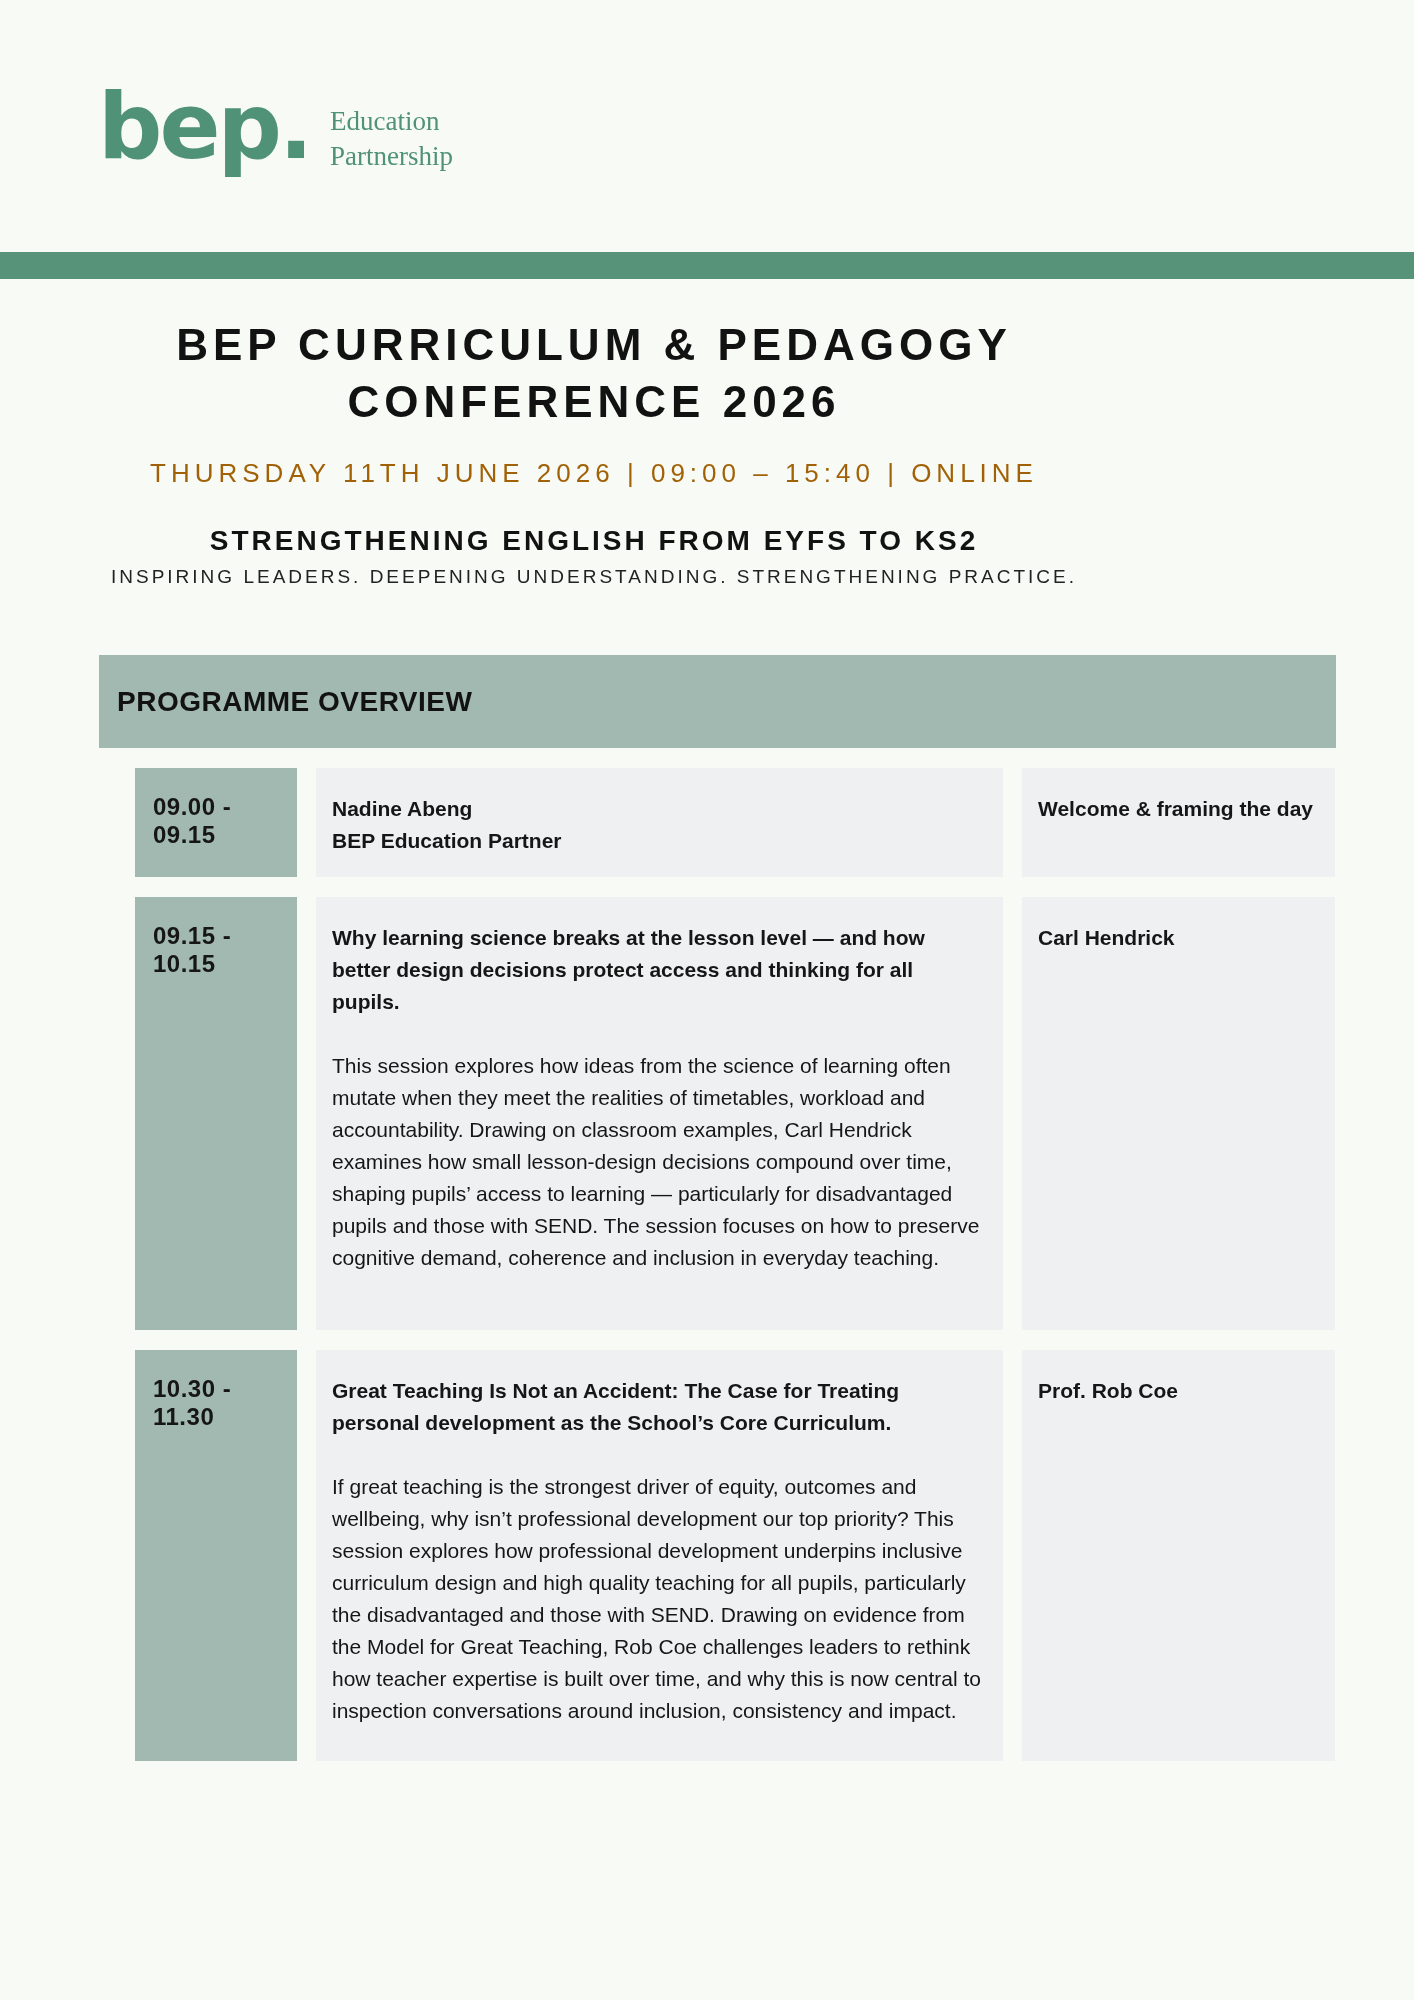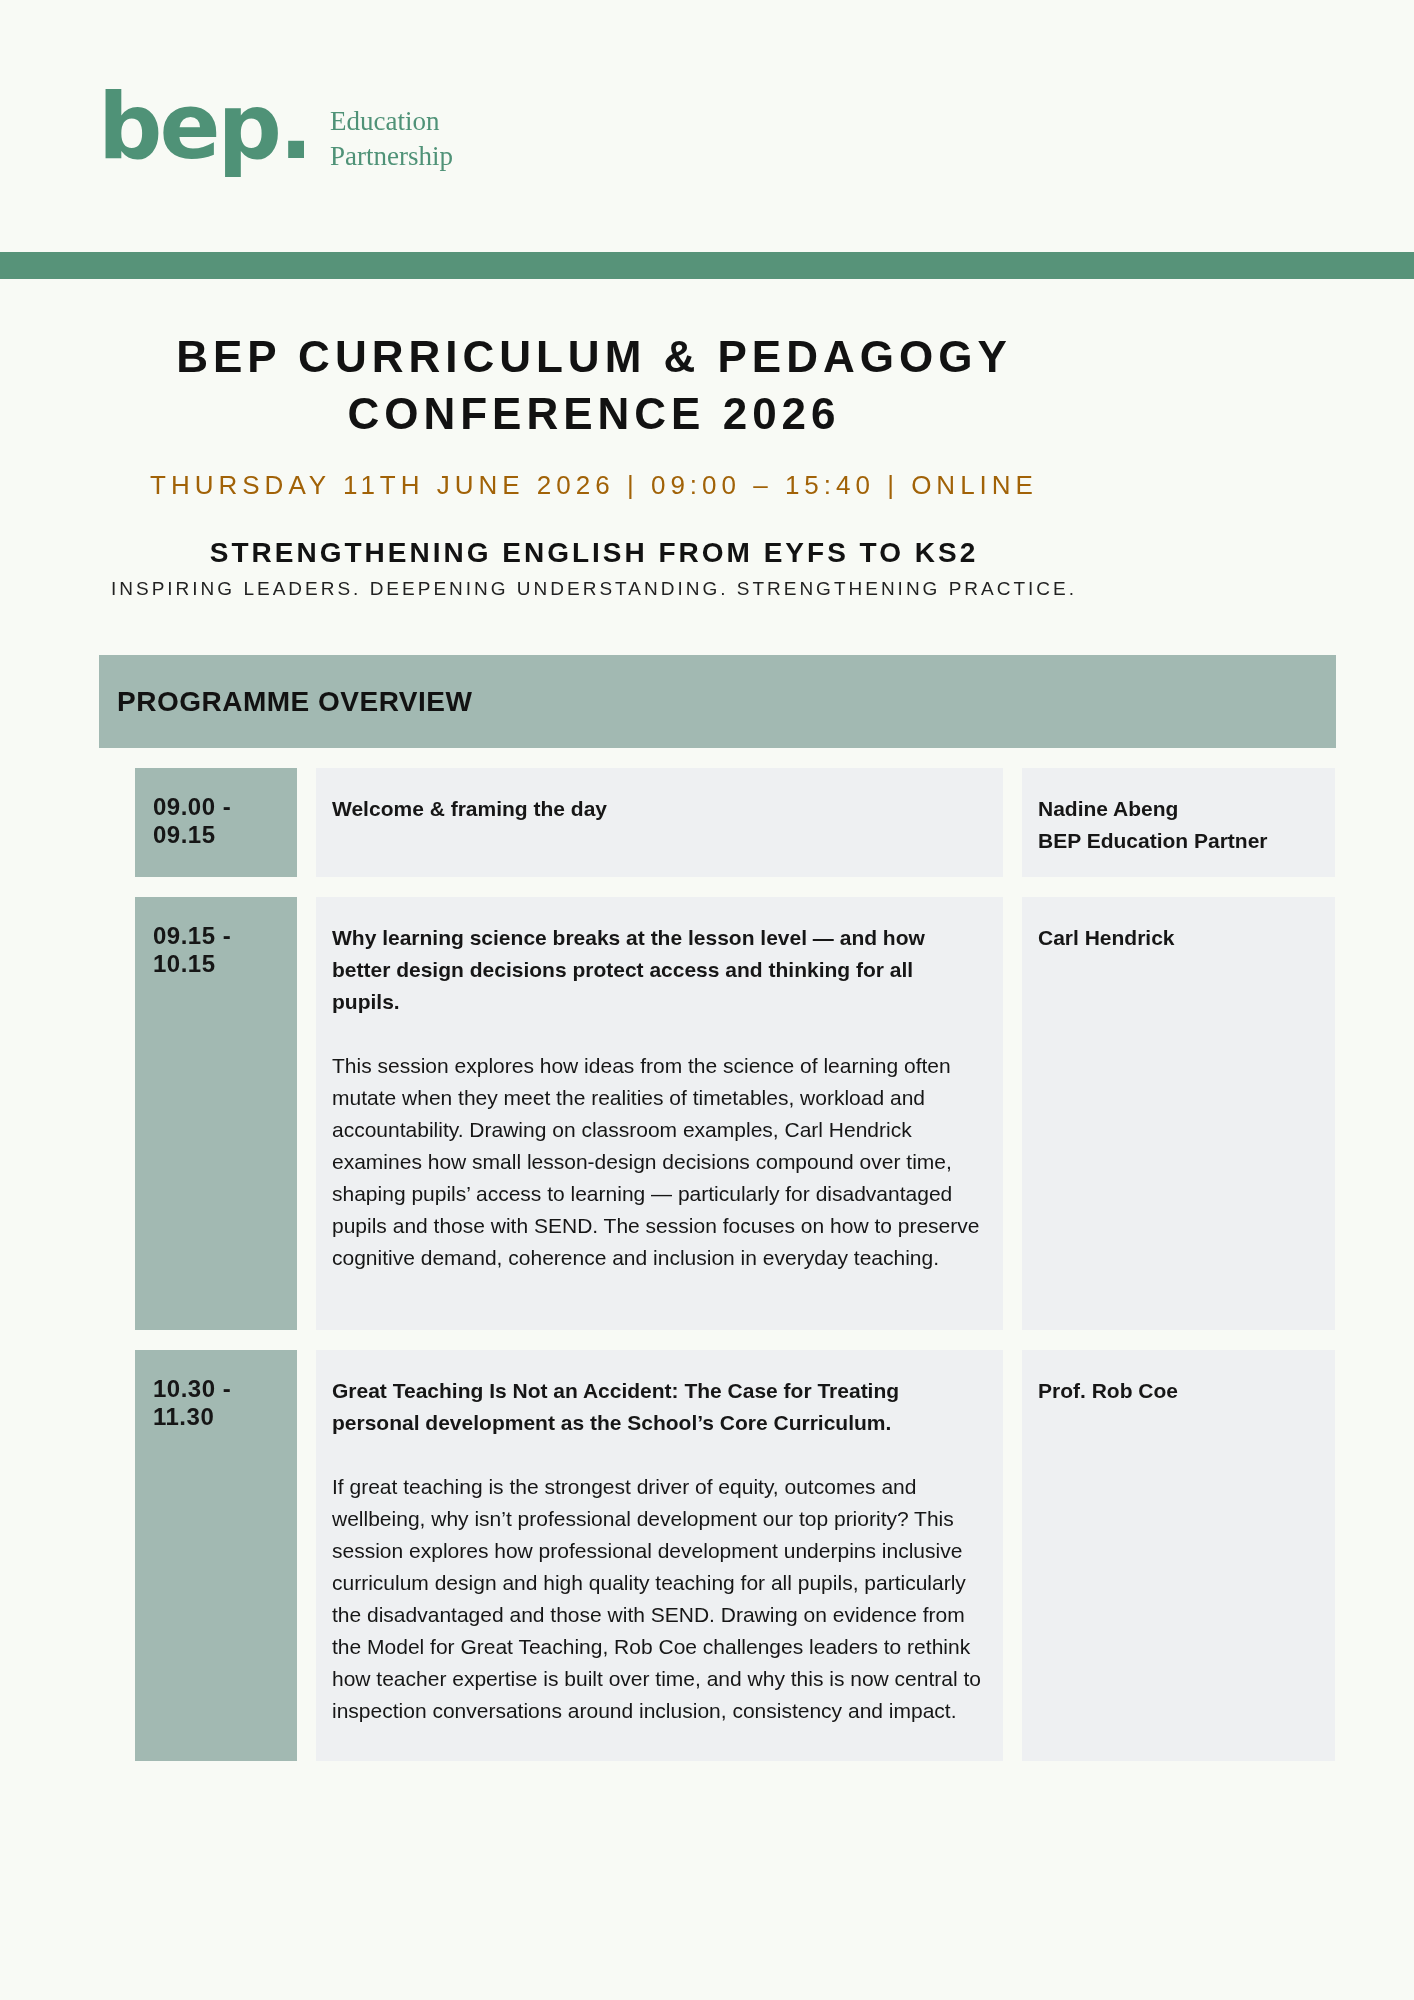--- a/index.html
+++ b/index.html
@@ -15,21 +15,21 @@
     font-family:"DejaVu Sans",sans-serif;font-weight:bold;
     font-size:90px;line-height:86px;color:#4f9277;letter-spacing:-3px;
   }
   .logo-text{
     margin-left:20px;margin-top:20px;color:#4f9277;
     font-family:Liberation Serif, serif;font-size:27px;line-height:35px;font-weight:500;
   }
   
   .green-bar{position:absolute;top:252px;left:0;width:1414px;height:27px;background:#579379;}
   
-  .title-block{position:absolute;top:316px;left:0;width:1188px;text-align:center;margin-top:12px;}
+  .title-block{position:absolute;top:316px;left:0;width:1188px;text-align:center;}
   .main-title{
     margin:0;font-size:44px;line-height:57px;font-weight:bold;letter-spacing:5px;color:#121212;
   }
   .date-line{margin-top:28px;font-size:26px;letter-spacing:5px;color:#a16207;}
   .strapline{margin-top:36px;font-size:28px;font-weight:bold;letter-spacing:3px;color:#121212;}
   .subline{margin-top:9px;font-size:19px;letter-spacing:3px;color:#222;}
   
   .programme{position:absolute;top:655px;left:99px;width:1237px;}
   .section-bar{
     height:93px;background:#a2b9b2;display:flex;align-items:center;
@@ -82,26 +82,26 @@
 </div>
 
 <div class="programme">
 
   <div class="section-bar">
     <span>PROGRAMME OVERVIEW</span>
   </div>
 
   <div class="prow row-0">
     <div class="cell time-cell">09.00 - 09.15</div>
-    <div class="cell desc-cell">
-      <div class="desc-title">Welcome &amp; framing the day</div>
-    </div>
     <div class="cell speaker-cell">
       <div>Nadine Abeng</div>
       <div>BEP Education Partner</div>
+    </div>
+    <div class="cell desc-cell">
+      <div class="desc-title">Welcome &amp; framing the day</div>
     </div>
   </div>
 
   <div class="prow row-1">
     <div class="cell time-cell">09.15 - 10.15</div>
     <div class="cell desc-cell">
       <div class="desc-title">Why learning science breaks at the lesson level — and how better design decisions protect access and thinking for all pupils.</div>
       <div class="desc-body">This session explores how ideas from the science of learning often mutate when they meet the realities of timetables, workload and accountability. Drawing on classroom examples, Carl Hendrick examines how small lesson-design decisions compound over time, shaping pupils’ access to learning — particularly for disadvantaged pupils and those with SEND. The session focuses on how to preserve cognitive demand, coherence and inclusion in everyday teaching.</div>
     </div>
     <div class="cell speaker-cell">

